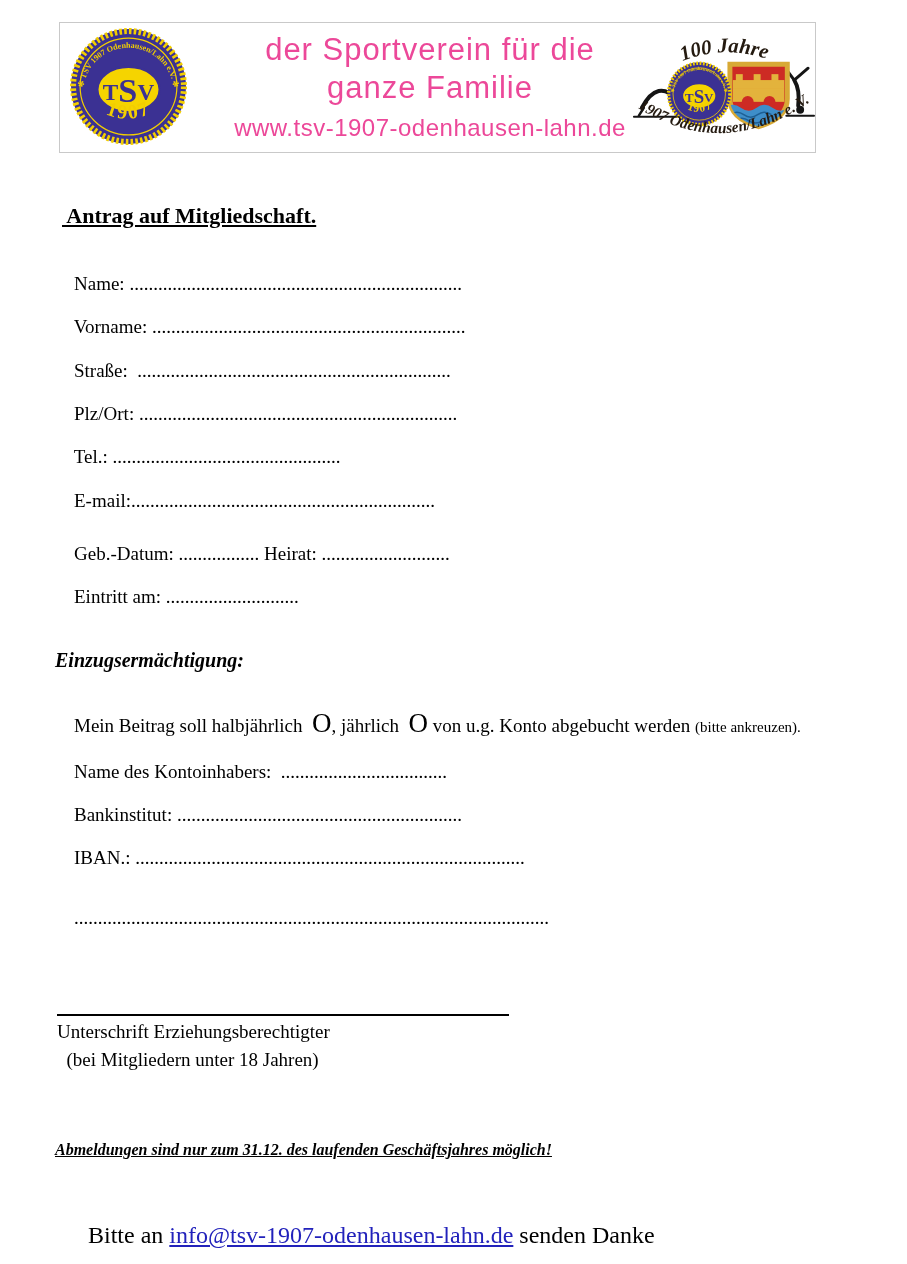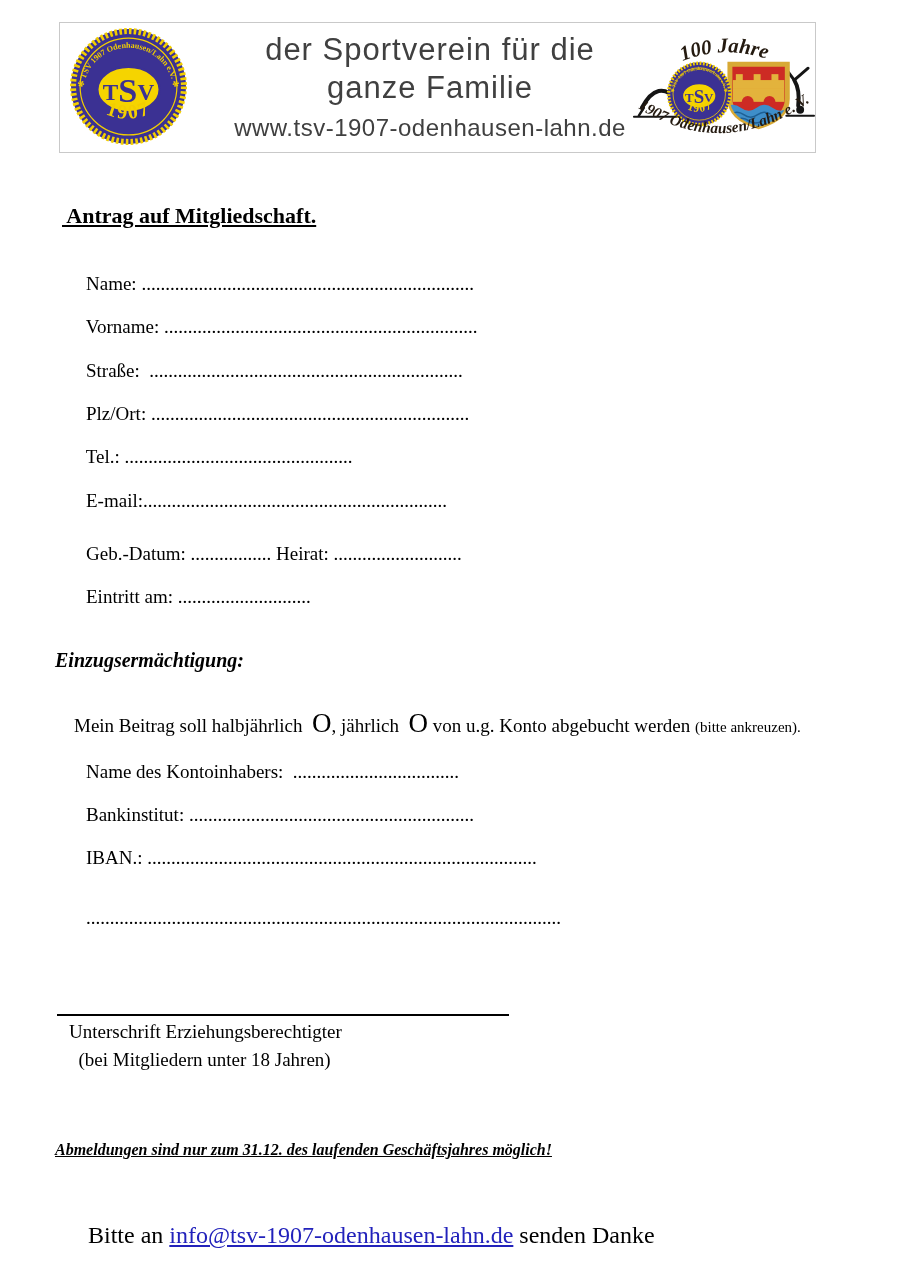--- a/index.html
+++ b/index.html
@@ -5,28 +5,28 @@
   html,body { margin:0; padding:0; background:#fff; }
   .page { position:relative; width:907px; height:1264px; background:#ffffff; overflow:hidden;
           font-family:"Liberation Serif","DejaVu Serif",serif; color:#000; }
 
   
   .header-box { position:absolute; left:59px; top:22px; width:755px; height:129px;
                 border:1px solid #c9c9c9; background:#fff; }
   .logo-left  { position:absolute; left:8px; top:3px; width:121px; height:121px; }
   .logo-right { position:absolute; left:568px; top:-1px; width:188px; height:130px; }
   .header-center { position:absolute; left:170px; top:8px; width:400px; text-align:center;
-                   font-family:"Liberation Sans","DejaVu Sans",sans-serif; color:#404040; }
+                   font-family:"Liberation Sans","DejaVu Sans",sans-serif; color:#ec4899; }
   .tagline { font-size:31px; letter-spacing:1px; line-height:38px; font-weight:400; }
   .website { font-size:24px; letter-spacing:0.5px; margin-top:7px; }
 
   
   .abs { position:absolute; white-space:pre; }
   .title { left:62px; top:203px; font-size:22px; font-weight:bold; text-decoration:underline; }
-  .row   { left:55px; font-size:19px;margin-left:12px; }
+  .row   { left:55px; font-size:19px; }
   .dots  { font-size:19px; }
   .heading-ital { left:55px; top:649px; font-size:20px; font-weight:bold; font-style:italic; }
   .debit { left:55px; top:692px; font-size:19px; }
   .big-o { font-size:27px; line-height:19px; }
   .small-note { font-size:15px; }
   .sigline { left:57px; top:1014px; width:452px; height:0; border-top:2px solid #000; }
   .notice { left:55px; top:1141px; font-size:16px; font-weight:bold; font-style:italic;
             text-decoration:underline; }
   .contact { left:58px; top:1195px; font-size:24px; }
   .email-link { color:#2222bb; text-decoration:underline; cursor:pointer; }

